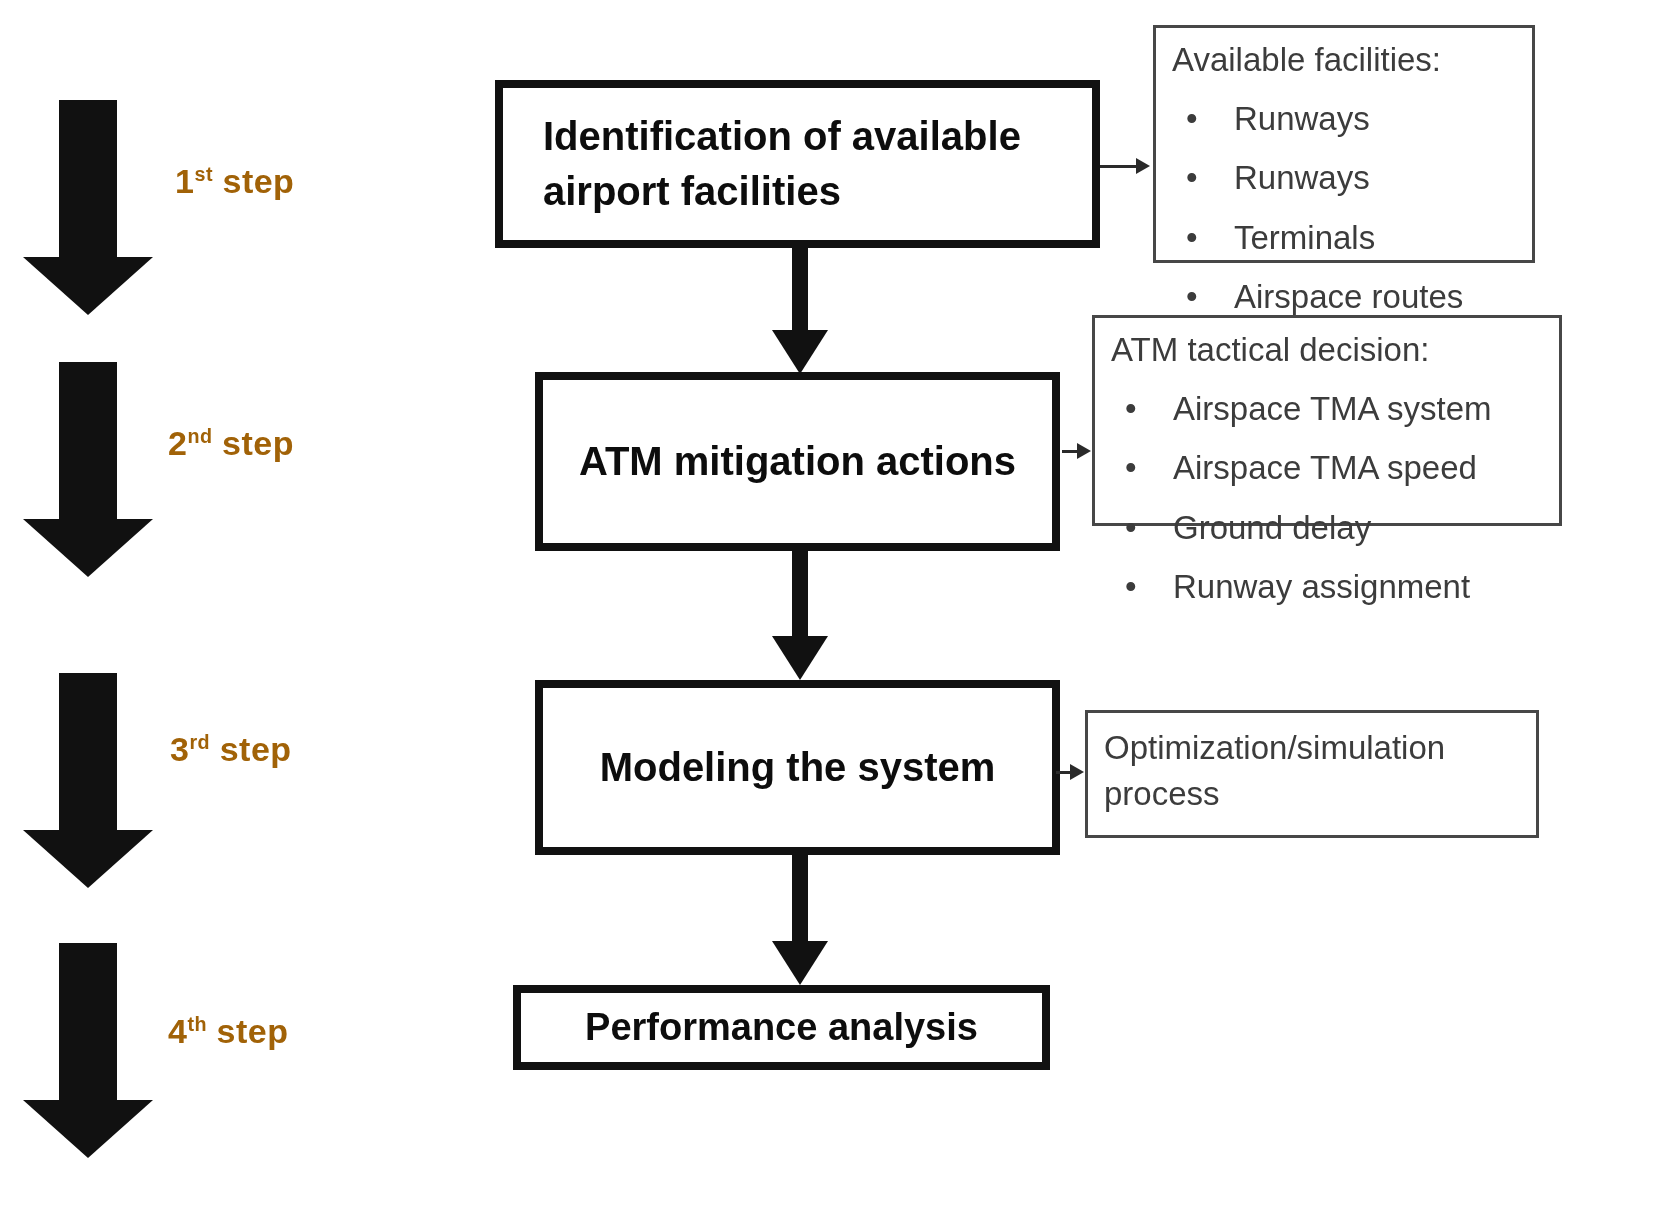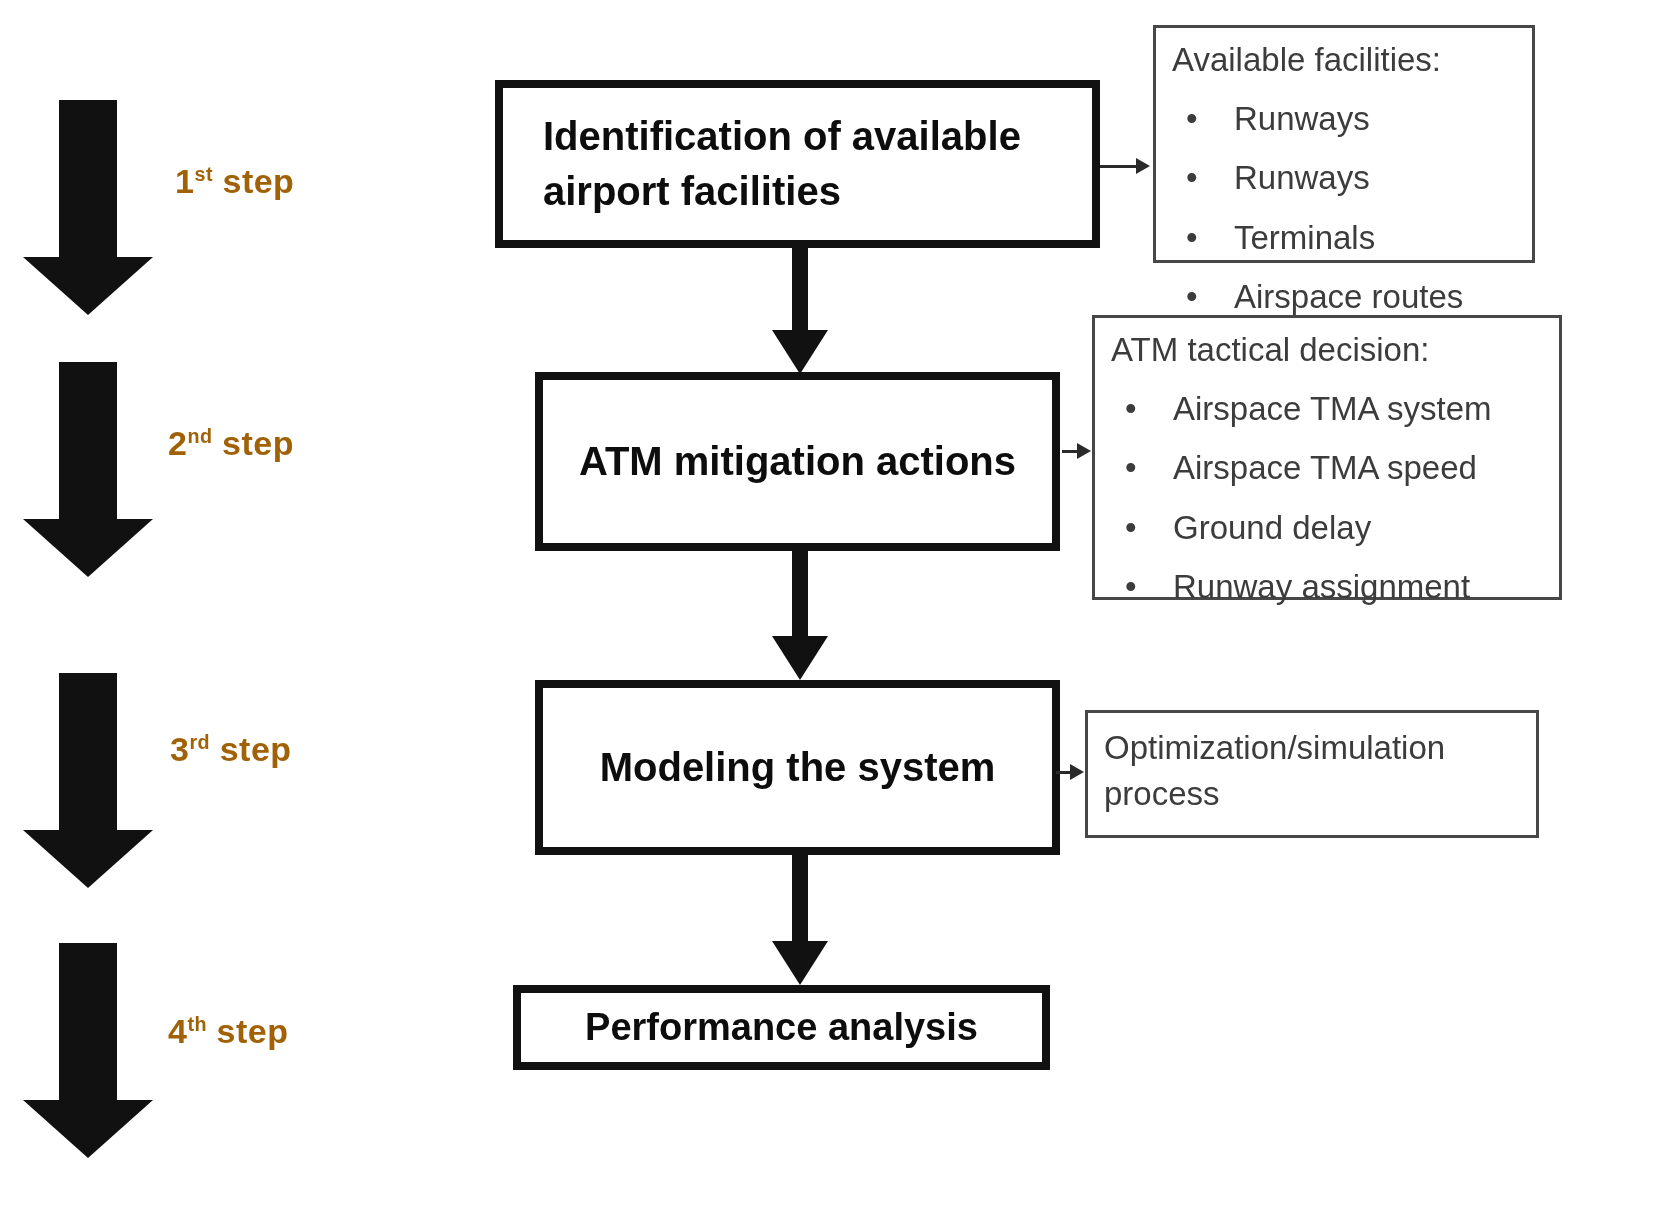--- a/index.html
+++ b/index.html
@@ -169,21 +169,21 @@
           <span class="dot">•</span>
           <span class="btxt">Terminals</span>
         </li>
       <li>
           <span class="dot">•</span>
           <span class="btxt">Airspace routes</span>
         </li>
     </ul>
   </div>
 
-  <div class="note" style="left:1092px;top:315px;width:470px;height:285px;">
+  <div class="note" style="left:1092px;top:315px;width:470px;height:211px;">
     <div class="note-title">ATM tactical decision:</div>
     <ul class="note-list">
       <li>
           <span class="dot">•</span>
           <span class="btxt">Airspace TMA system</span>
         </li>
       <li>
           <span class="dot">•</span>
           <span class="btxt">Airspace TMA speed</span>
         </li>

